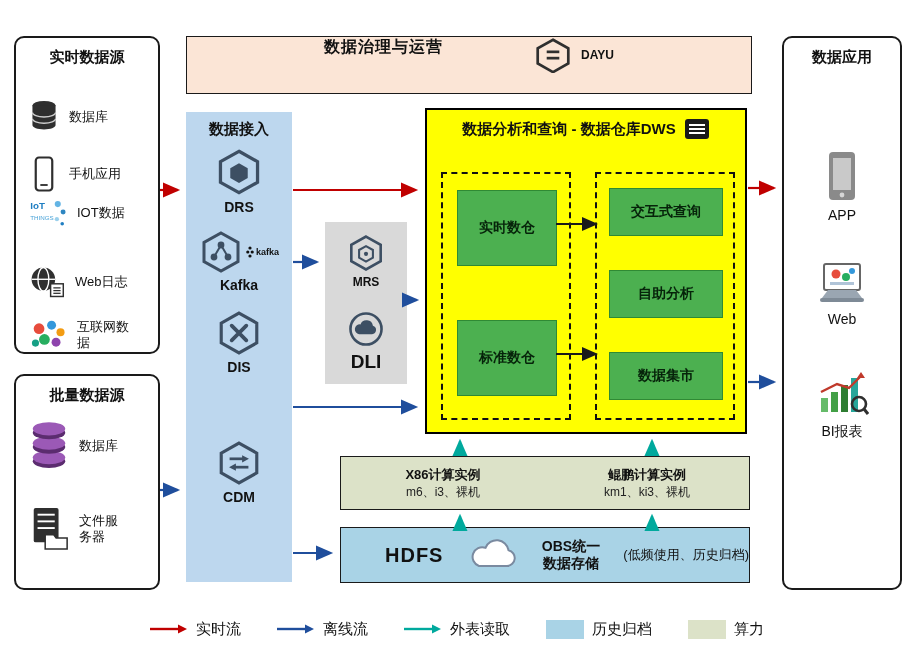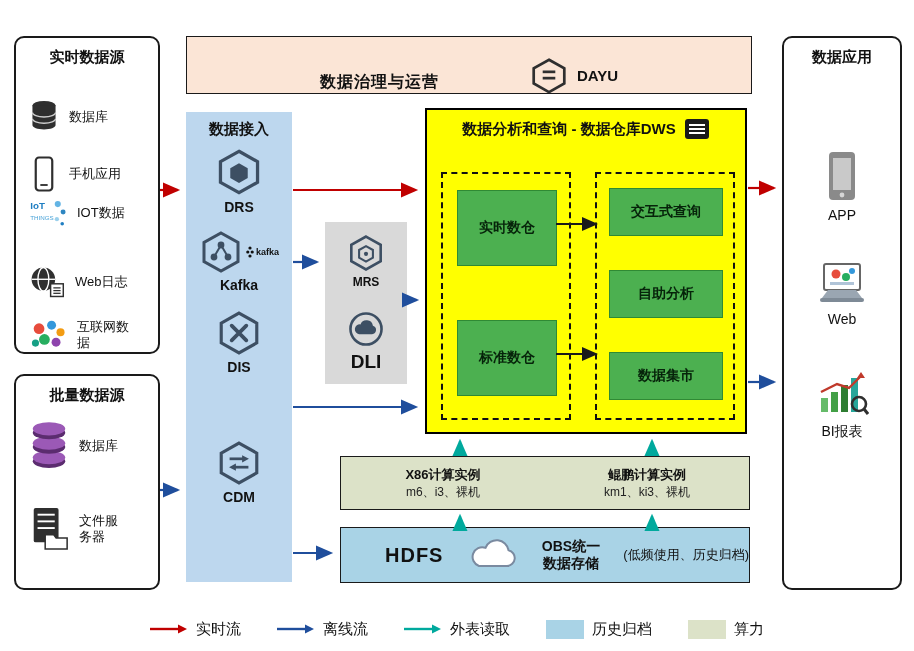--- a/index.html
+++ b/index.html
@@ -11,23 +11,23 @@
 
   
   .panel { position:absolute; background:#fff; border:2px solid #1a1a1a; border-radius:10px; }
   .panel-title { position:absolute; top:10px; left:0; width:100%; text-align:center; font-weight:bold; font-size:15px; color:#111; }
 
   .src-item { position:absolute; left:12px; right:6px; display:flex; align-items:center; gap:9px; }
   .src-item .ic { flex:0 0 auto; display:flex; align-items:center; justify-content:center; }
   .src-item .lbl { font-size:13px; color:#111; line-height:1.25; }
 
   
-  .gov-bar { position:absolute; left:186px; top:36px; width:566px; height:58px; background:#FBE5D6; border:1px solid #1a1a1a; display:flex; align-items:flex-end; justify-content:center; gap:90px; }
+  .gov-bar { position:absolute; left:186px; top:36px; width:566px; height:58px; background:#FBE5D6; border:1px solid #1a1a1a; display:flex; align-items:flex-start; justify-content:center; gap:90px; }
   .gov-title { font-weight:bold; font-size:16px; color:#111; letter-spacing:1px; }
-  .gov-logo { display:flex; align-items:center; gap:8px; font-weight:bold; font-size:15px; color:#111; }
+  .gov-logo { display:flex; align-items:center; gap:8px; font-weight:bold; font-size:12px; color:#111; }
 
   
   .ingest { position:absolute; left:186px; top:112px; width:106px; height:470px; background:#BDD7EE; }
   .ingest-title { position:absolute; top:8px; width:100%; text-align:center; font-weight:bold; font-size:15px; color:#111; }
   .svc { position:absolute; left:0; width:100%; display:flex; flex-direction:column; align-items:center; gap:3px; }
   .svc .svc-label { font-weight:bold; font-size:14px; color:#111; }
   .kafka-row { display:flex; align-items:center; gap:3px; }
   .kafka-badge { font-size:9px; font-weight:bold; color:#111; display:flex; align-items:center; gap:2px; }
 
   

